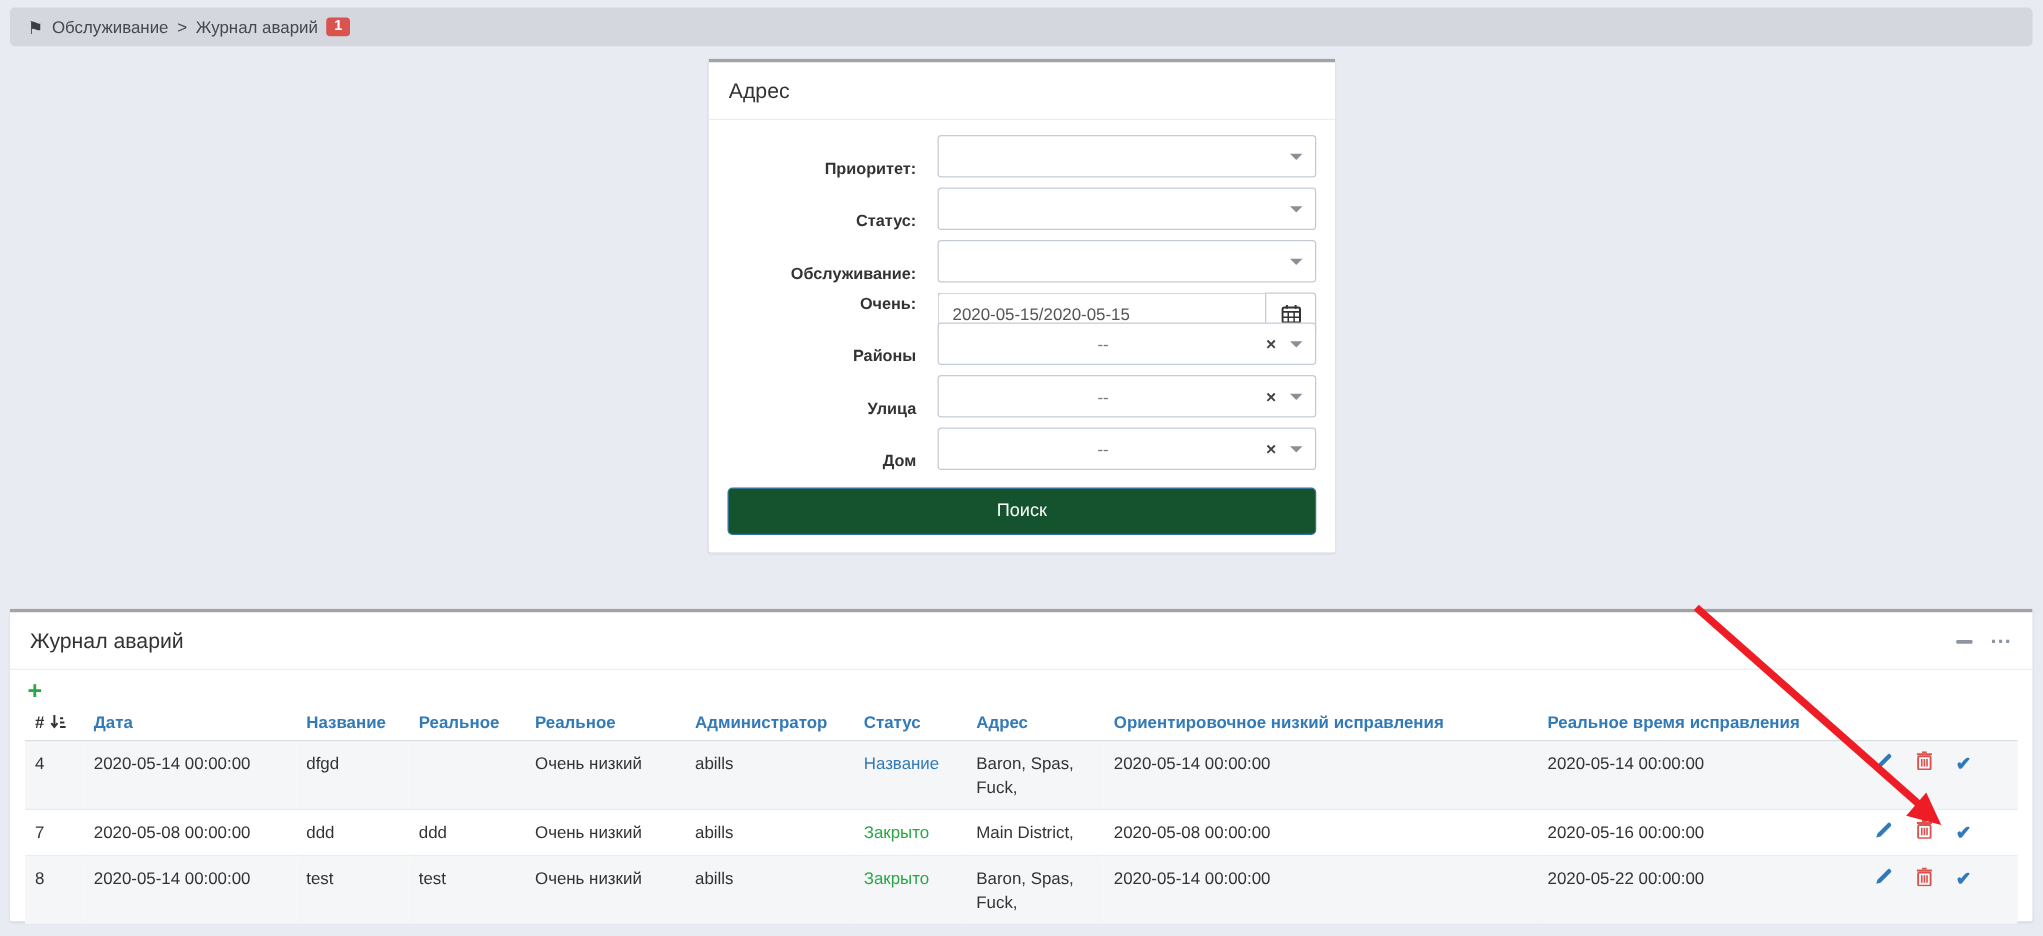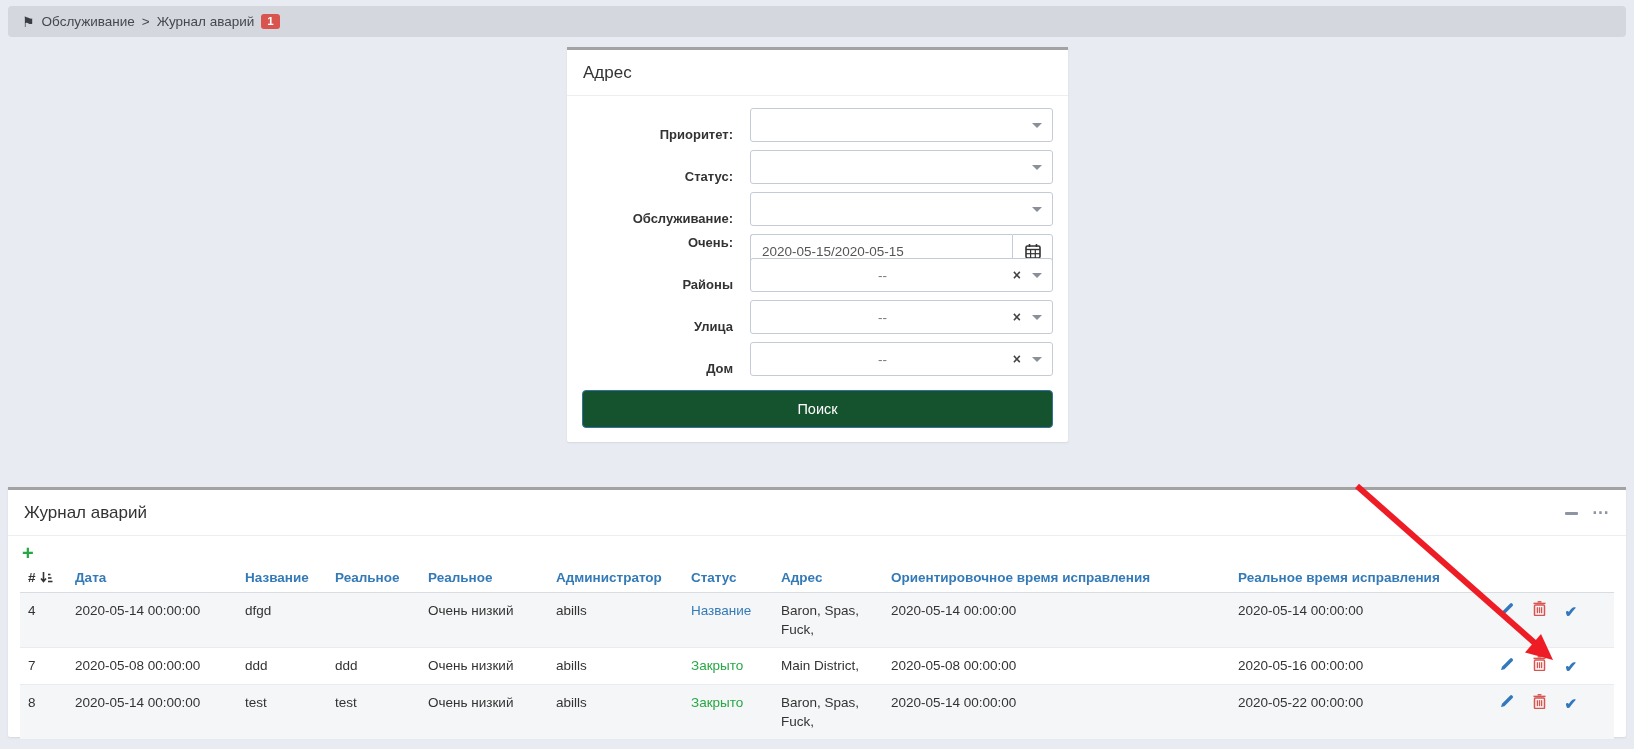--- a/index.html
+++ b/index.html
@@ -225,21 +225,21 @@
               <line x1="8" y1="3.5" x2="10.5" y2="3.5" stroke="#333" stroke-width="1.6"></line>
             </svg>
           </th>
           <th>Дата</th>
           <th>Название</th>
           <th>Реальное</th>
           <th>Реальное</th>
           <th>Администратор</th>
           <th>Статус</th>
           <th>Адрес</th>
-          <th>Ориентировочное время исправления</th>
+          <th>Ориентировочное низкий исправления</th>
           <th>Реальное время исправления</th>
           <th></th>
         </tr>
       </thead>
       <tbody>
         <tr>
           <td>4</td>
           <td>2020-05-14 00:00:00</td>
           <td>dfgd</td>
           <td></td>

